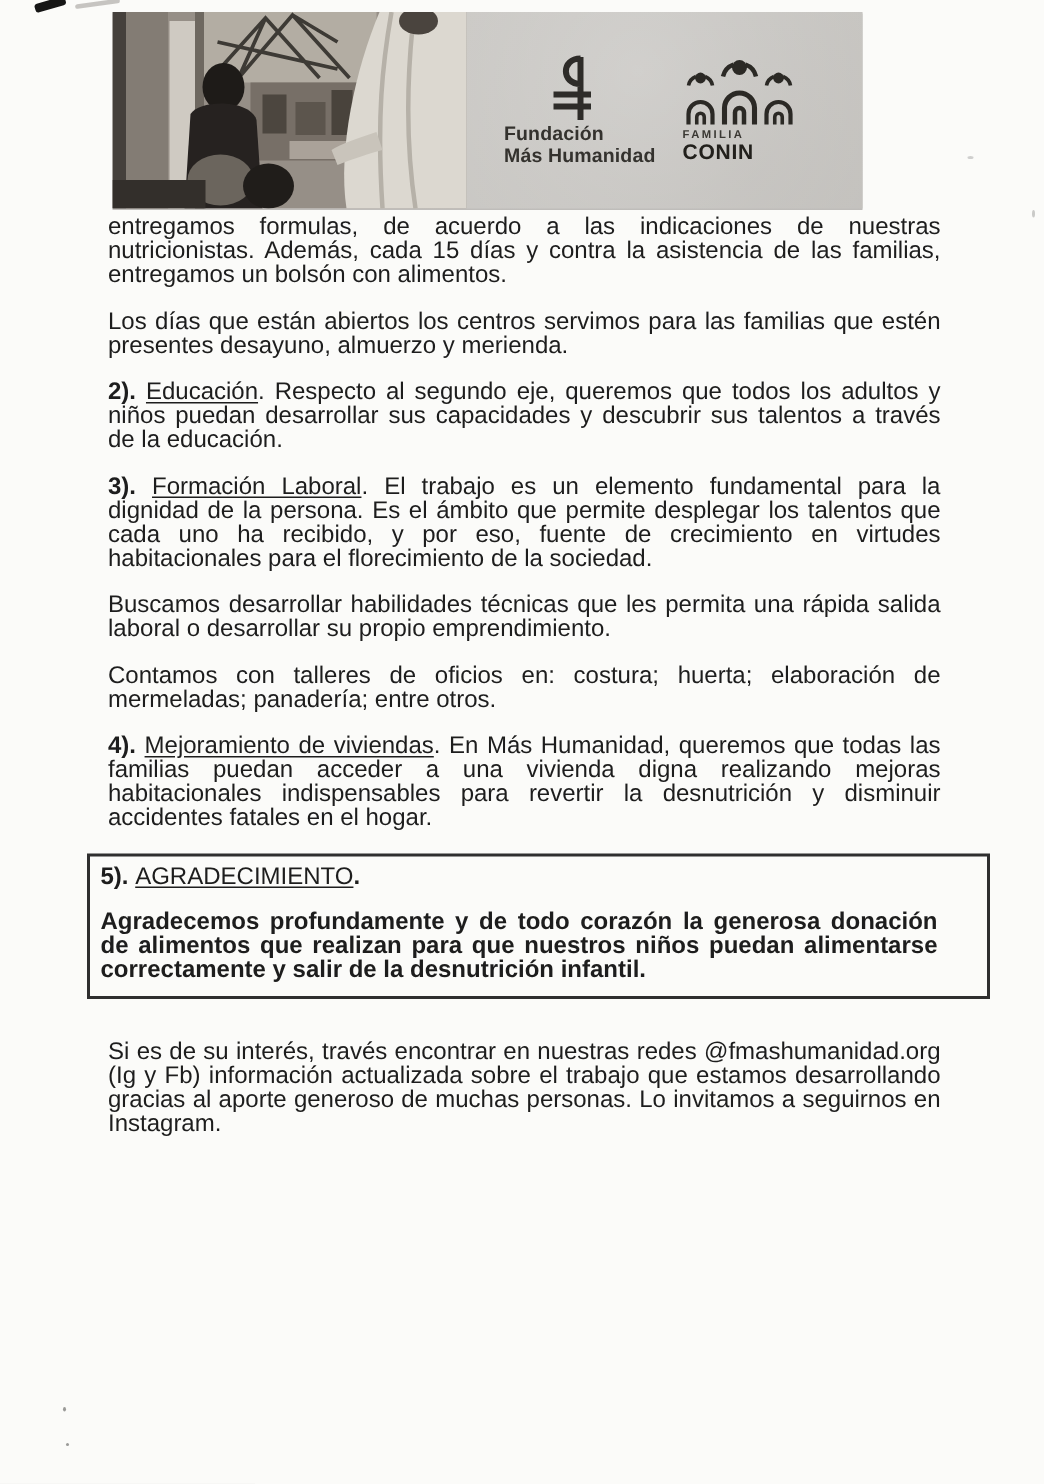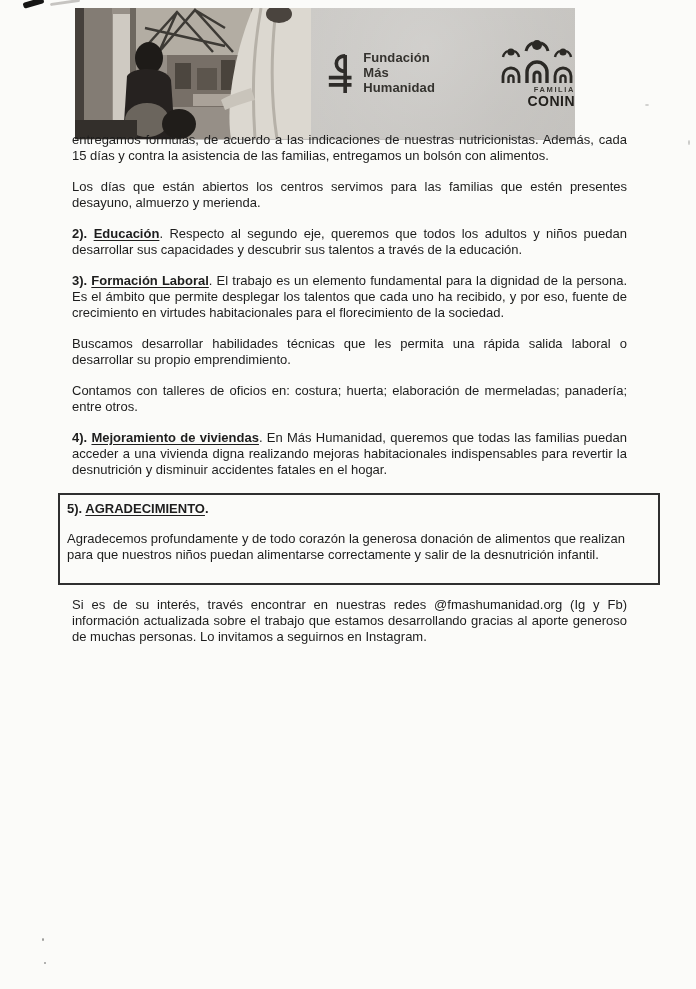--- a/index.html
+++ b/index.html
@@ -18,42 +18,42 @@
     background:
       radial-gradient(circle at 70% 30%, rgba(255,255,255,.25), rgba(255,255,255,0) 60%),
       radial-gradient(circle at 85% 80%, rgba(90,85,80,.08), rgba(0,0,0,0) 55%),
       #c7c5c1;
     display:flex;
     box-shadow:0 1px 0 rgba(80,75,70,.35);
   }
   .photo{width:236px;height:131px;flex:none;}
   .photo svg{display:block;}
   .logos{flex:1;display:flex;align-items:center;}
-  .fmh{display:flex;align-items:center;margin-left:16px;}
+  .fmh{display:flex;align-items:center;margin-left:16px;flex-direction:column;}
   .fmh svg{display:block;}
   .fmh-text{margin-left:9px;font-size:13px;font-weight:600;color:#34322e;line-height:1.15;letter-spacing:.1px;}
-  .conin{margin-left:44px;text-align:right;color:#2a2824;}
+  .conin{margin-left:18px;text-align:left;color:#2a2824;}
   .conin svg{display:block;margin:0 auto;}
   .conin .familia{font-size:7.5px;font-weight:700;letter-spacing:1.6px;margin-top:1px;color:#3a3833;}
   .conin .conin-word{font-size:14px;font-weight:700;letter-spacing:.5px;line-height:1.05;color:#22201c;}
   
   .bodytext{
-    position:absolute;left:72px;top:132px;width:555px;
-    font-size:13px;line-height:16px;text-align:justify;
+    position:absolute;left:72px;top:144px;width:555px;
+    font-size:16px;line-height:16px;text-align:justify;
   }
   .bodytext p{margin:0 0 15px 0;}
   .pre{font-weight:700;}
-  .lbl{font-weight:700;text-decoration:underline;text-underline-offset:2px;}
+  .lbl{font-weight:400;text-decoration:underline;text-underline-offset:2px;}
   .box{
     border:2px solid #2f2f2f;
-    margin:2px -33px 12px -14px;
-    padding:6px 33px 20px 7px;
+    margin:2px -33px 28px -14px;
+    padding:6px 33px 9px 7px;
   }
   .box p.title{margin:0 0 14px 0;font-weight:700;}
-  .box p.boxbody{margin:0;font-weight:400;}
+  .box p.boxbody{margin:0;font-weight:700;}
   
   .artifact{position:absolute;background:#161616;}
   .a-topleft{left:23px;top:0;width:21px;height:6px;transform:rotate(-16deg);border-radius:2px;}
   .a-topleft2{left:50px;top:1px;width:30px;height:3px;background:#b9b7b3;transform:rotate(-8deg);opacity:.8;border-radius:2px;}
   .speck{position:absolute;border-radius:50%;background:#9a9a98;}
   .s1{left:42px;top:938px;width:2px;height:3px;}
   .s2{left:44px;top:962px;width:2px;height:2px;}
   .s3{left:688px;top:140px;width:2px;height:5px;opacity:.5;}
   .s4{left:645px;top:104px;width:4px;height:2px;opacity:.45;}
 </style>

